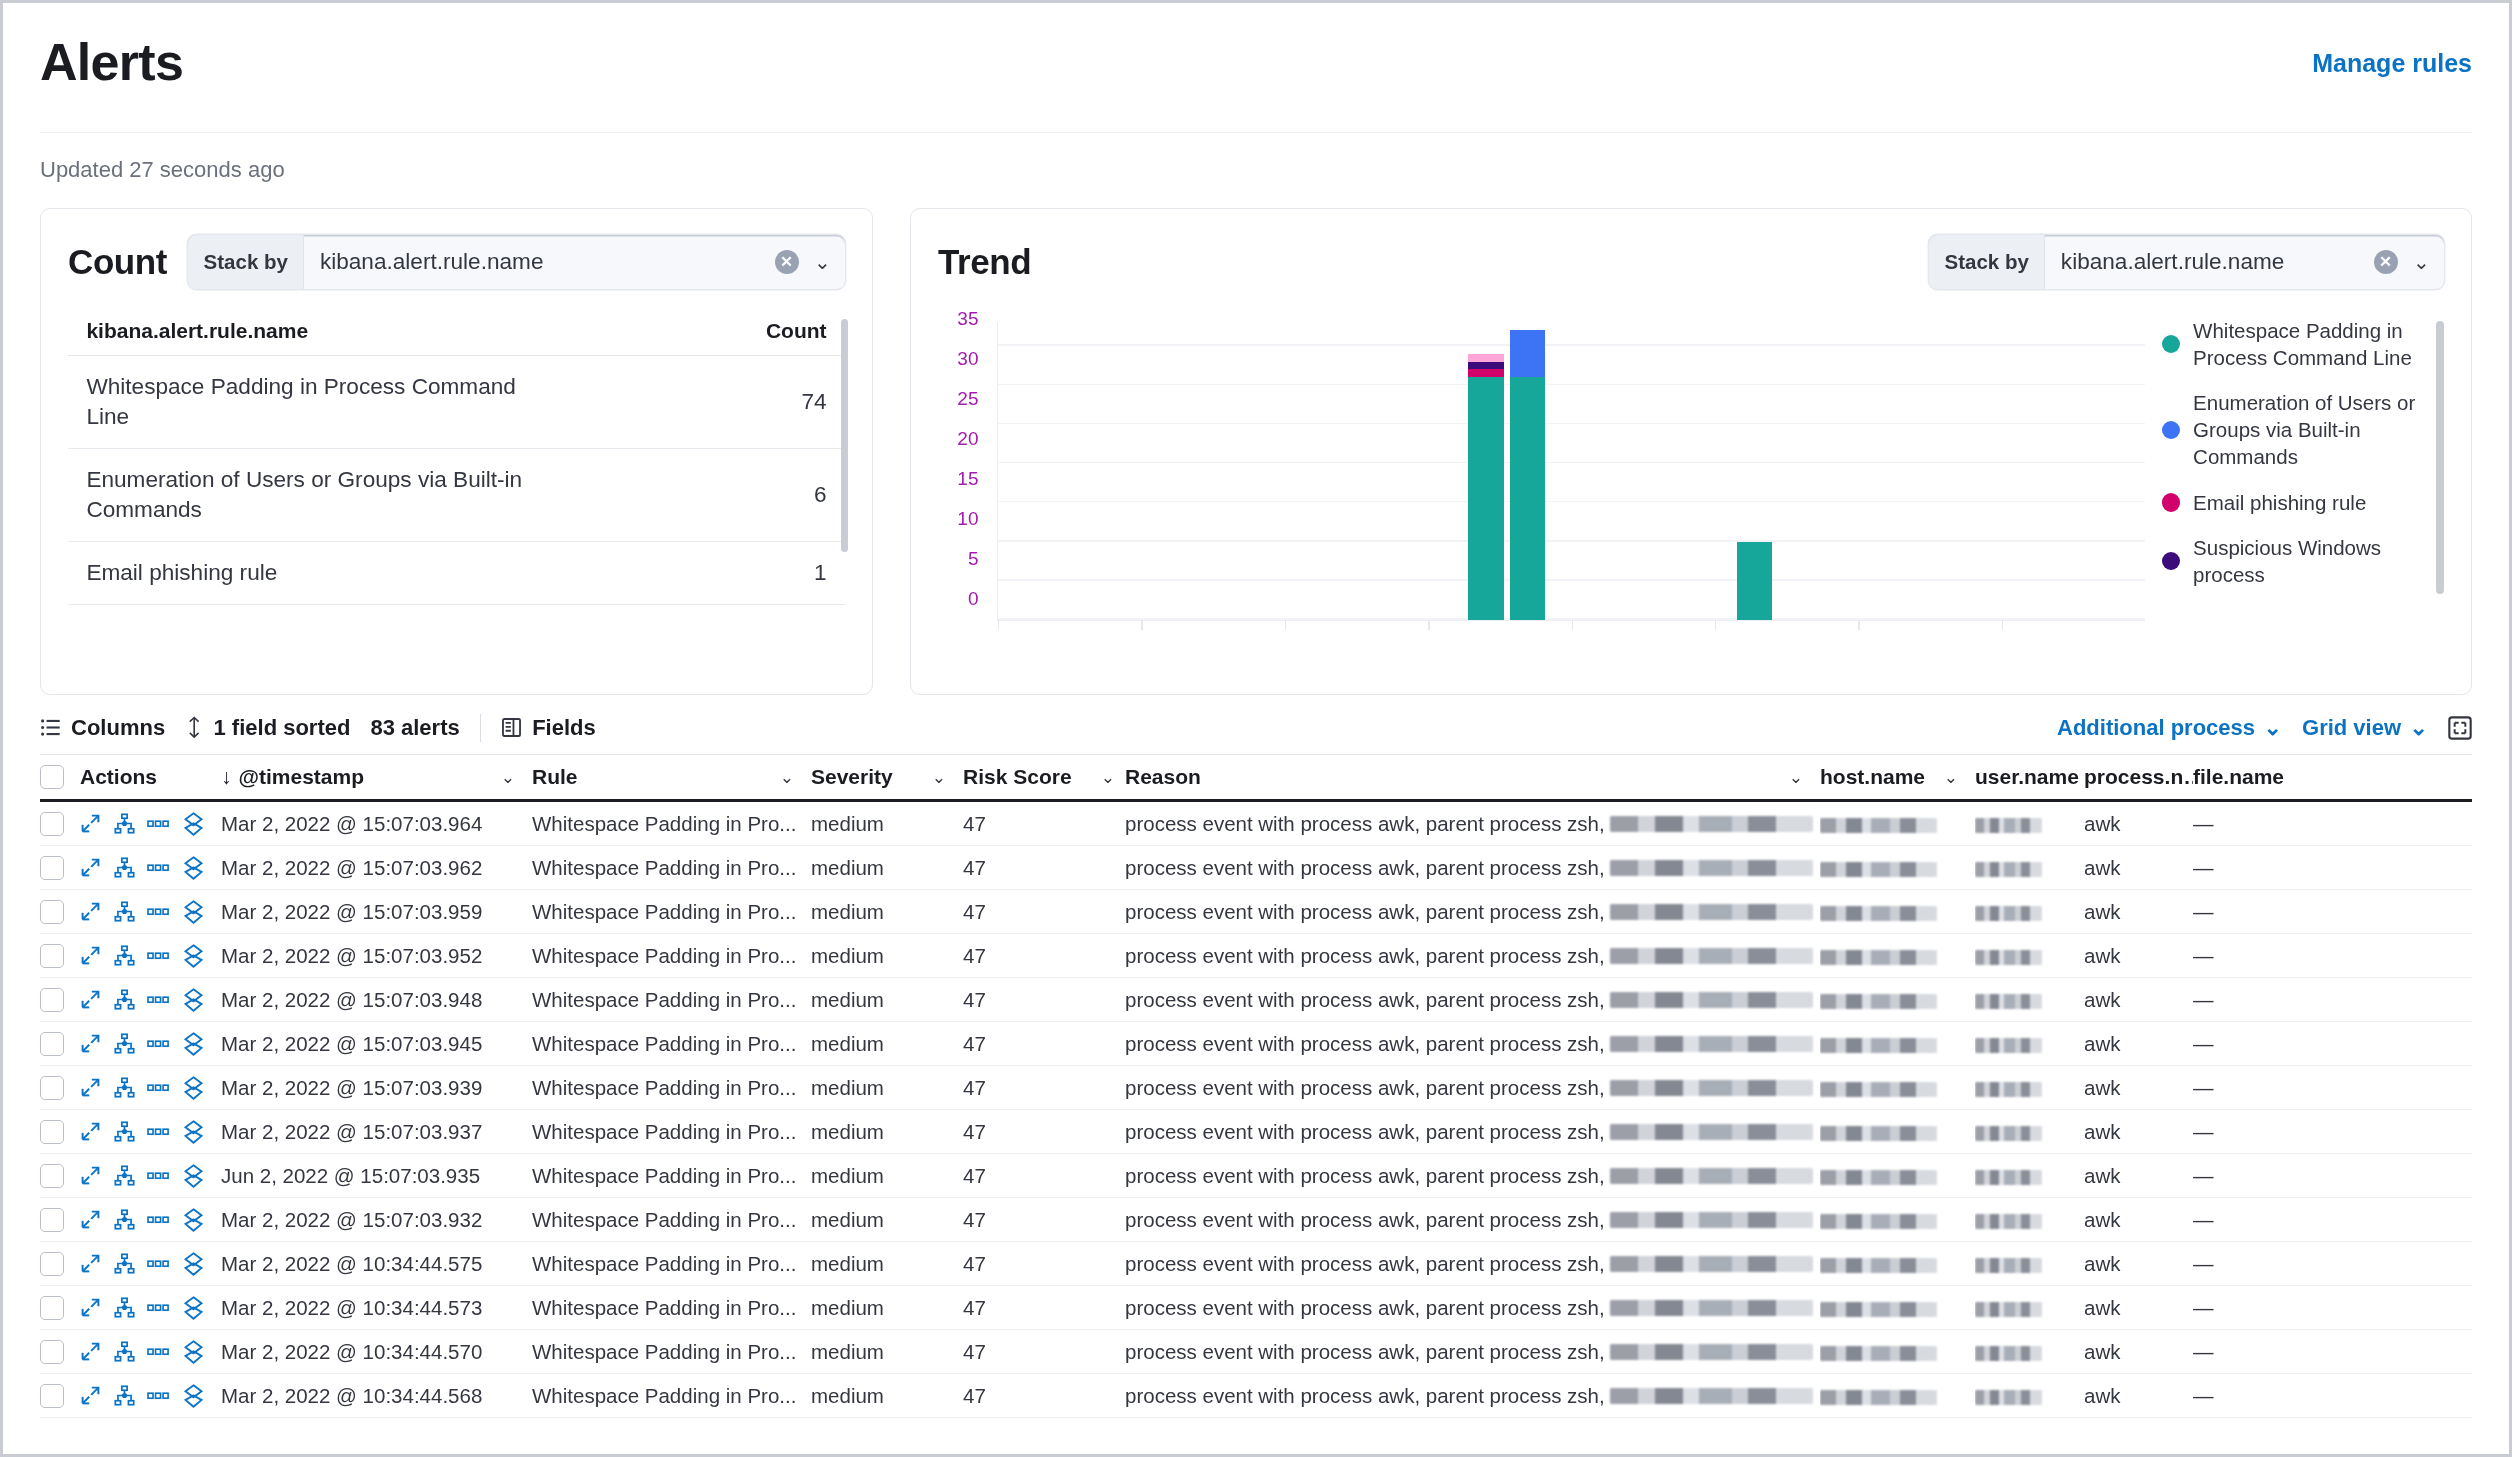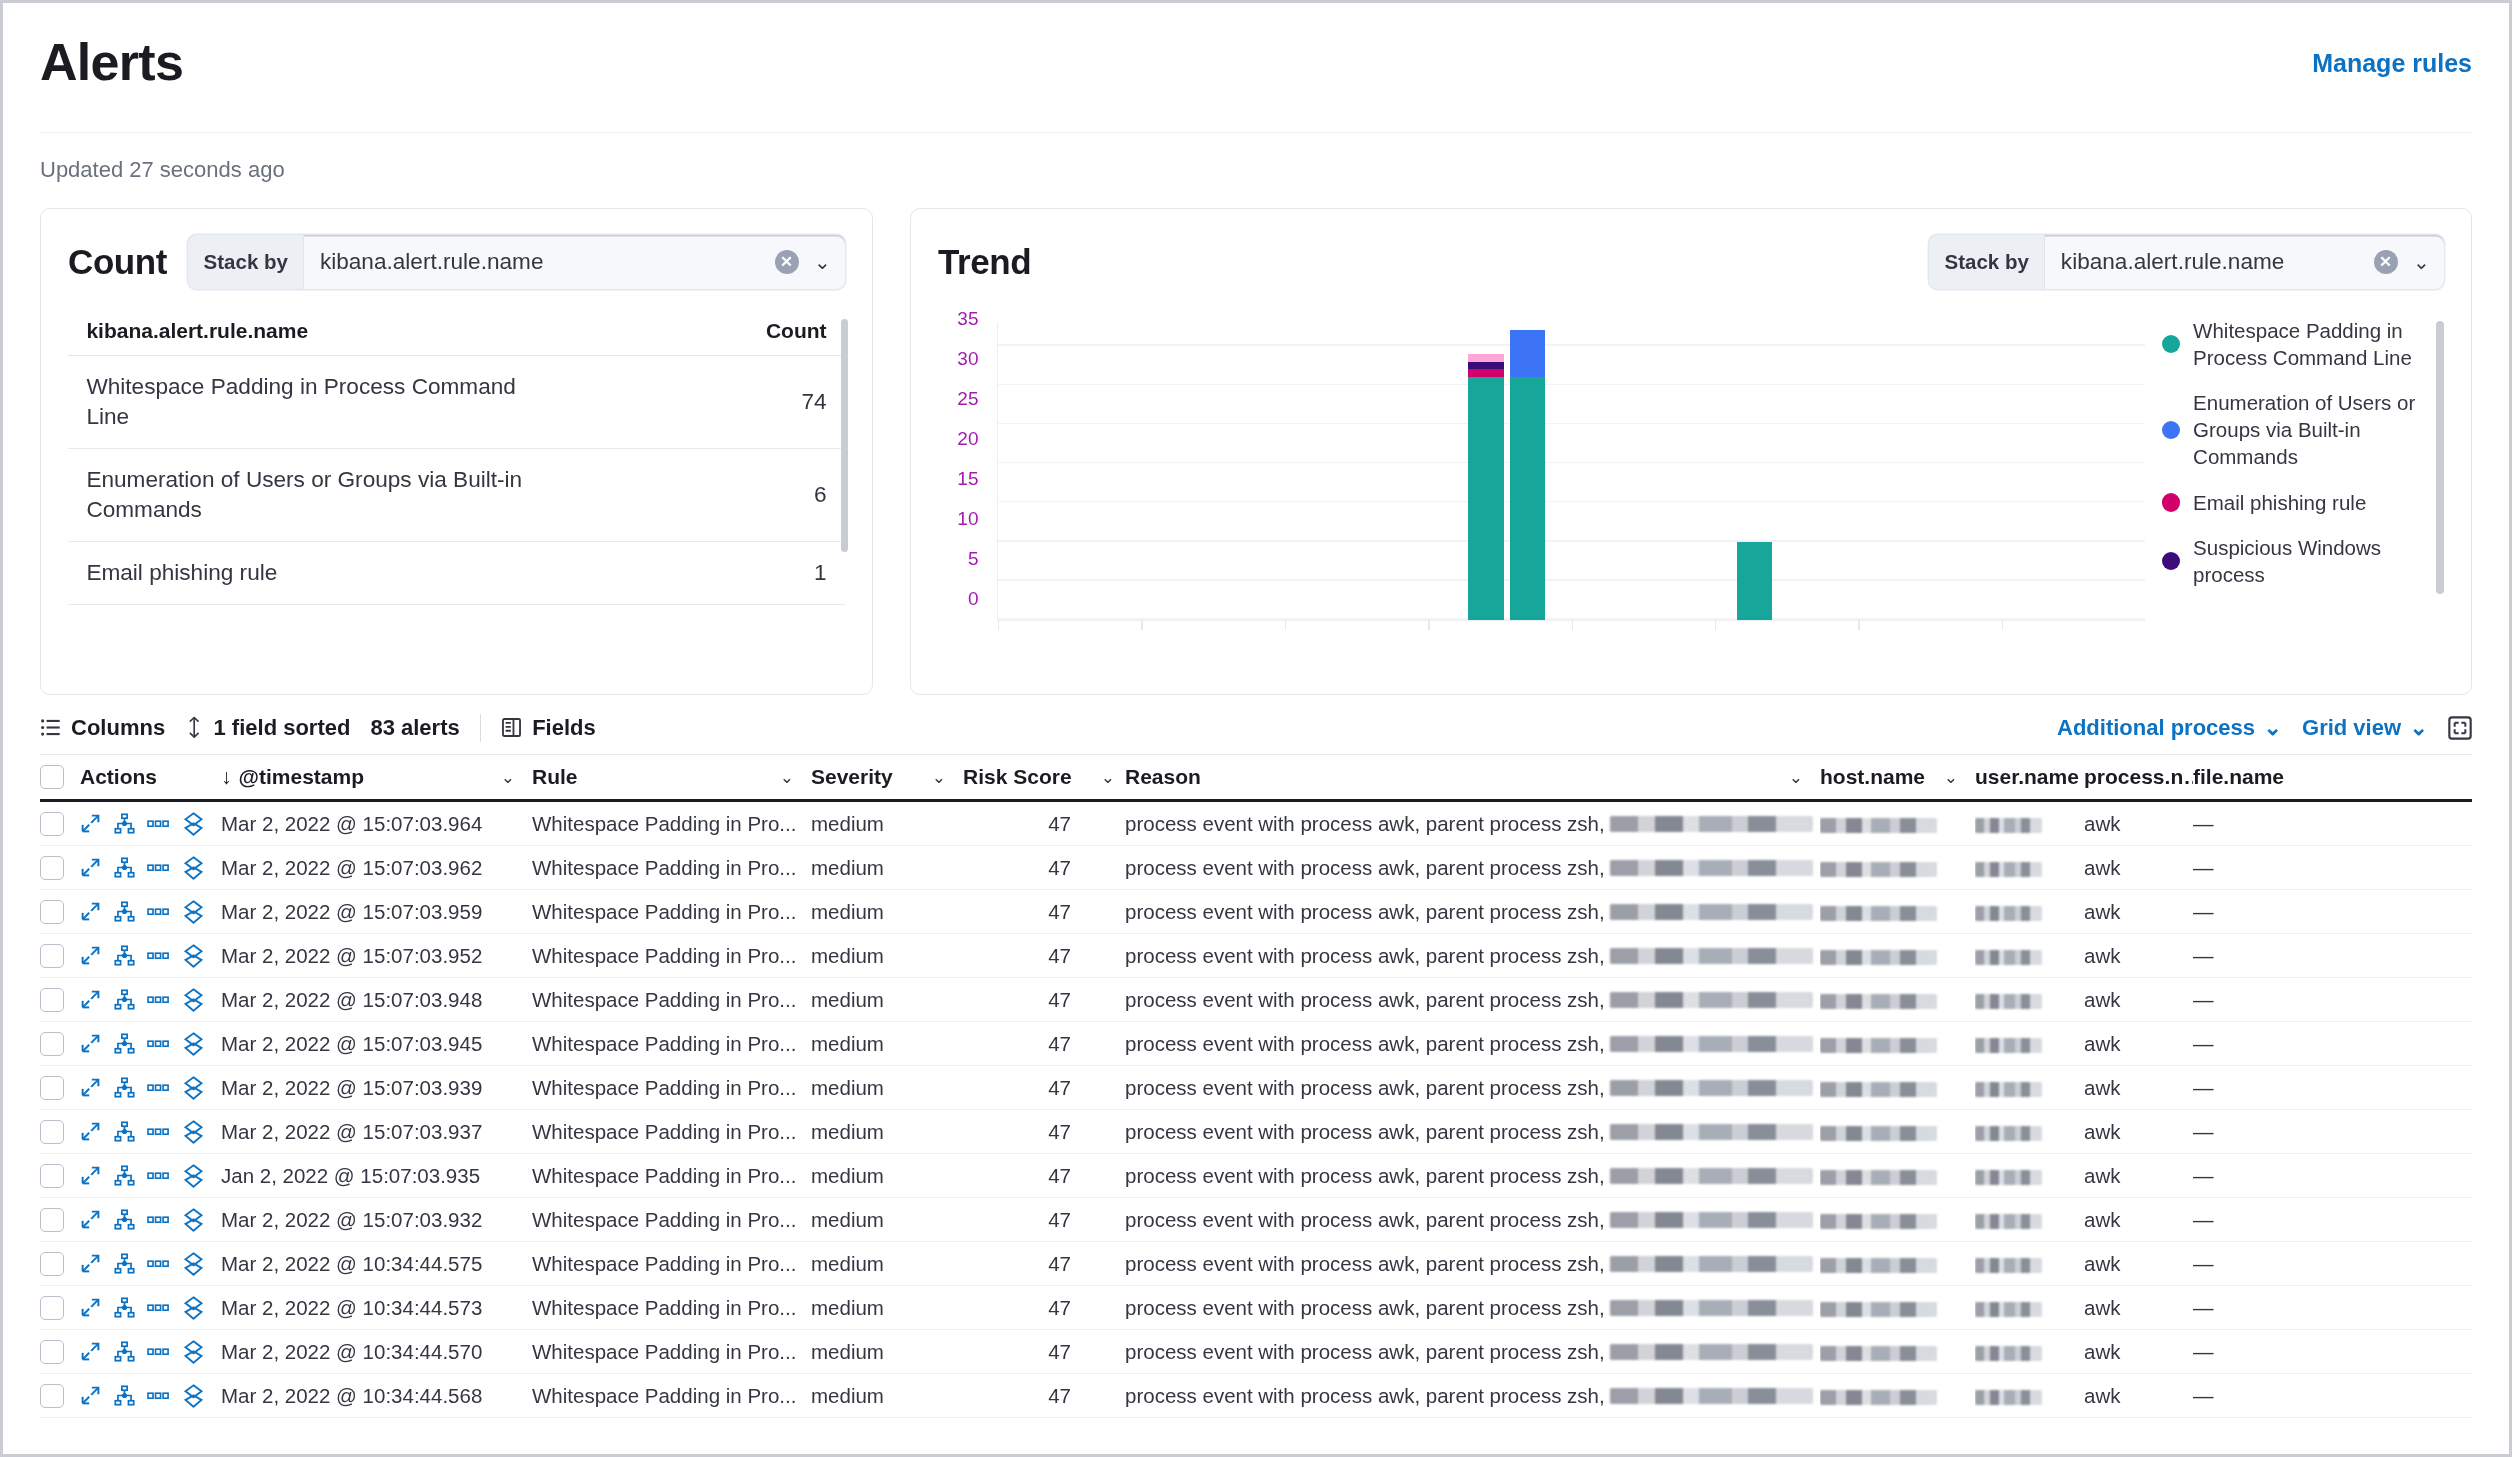--- a/index.html
+++ b/index.html
@@ -294,21 +294,21 @@
     border-bottom: 1.4px solid #eceff3;
     font-size: 20.5px;
     color: #343741;
   }
   .cell { padding-right: 7px; overflow: hidden; white-space: nowrap; }
   .c-check  { width: 40px; flex: none; display:flex; align-items:center; }
   .c-act    { width: 141px; flex: none; display: flex; align-items: center; gap: 12.7px; }
   .c-time   { width: 311px; flex: none; }
   .c-rule   { width: 279px; flex: none; }
   .c-sev    { width: 152px; flex: none; }
-  .c-risk   { width: 162px; flex: none; text-align: right; padding-right: 54px; }
+  .c-risk   { width: 162px; flex: none; text-align: left; padding-right: 54px; }
   .c-reason { width: 695px; flex: none; display: flex; align-items: center; gap: 5.6px; }
   .c-host   { width: 155px; flex: none; }
   .c-user   { width: 109px; flex: none; }
   .c-proc   { width: 109px; flex: none; }
   .c-file   { width: 106px; flex: none; }
   .checkbox {
     width: 24px; height: 24px;
     border: 1.4px solid #b9bec9;
     border-radius: 5px;
     background: #fff;
@@ -996,21 +996,21 @@
                 <rect x="12.8" y="1.5" width="4" height="4"></rect>
               </svg>
             </span>
             <span class="act-icon">
               <svg width="21" height="24" viewBox="0 0 14 18" fill="none" stroke="#0b72c4" stroke-width="1.4">
                 <path d="M7 1L13 5.5 7 10 1 5.5z"></path>
                 <path d="M7 8.5L13 12 7 17 1 12z"></path>
               </svg>
             </span>
           </div>
-       <div class="cell c-time">Jan 2, 2022 @ 15:07:03.935</div>
+       <div class="cell c-time">Jun 2, 2022 @ 15:07:03.935</div>
        <div class="cell c-rule">Whitespace Padding in Pro...</div>
        <div class="cell c-sev">medium</div>
        <div class="cell c-risk">47</div>
        <div class="cell c-reason">
             <span>process event with process awk, parent process zsh,</span>
             <span class="redact" style="width:233px"></span>
           </div>
        <div class="cell c-host"><span class="redact" style="width:117px"></span></div>
        <div class="cell c-user"><span class="redact" style="width:67px"></span></div>
        <div class="cell c-proc">awk</div>

